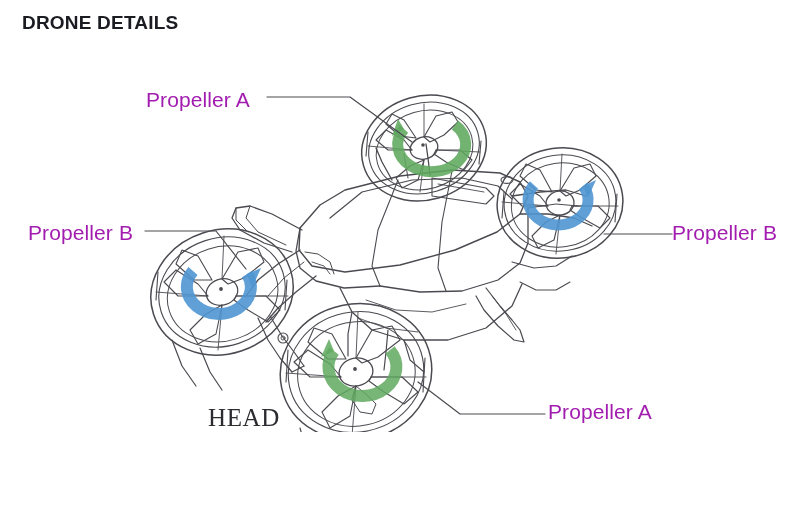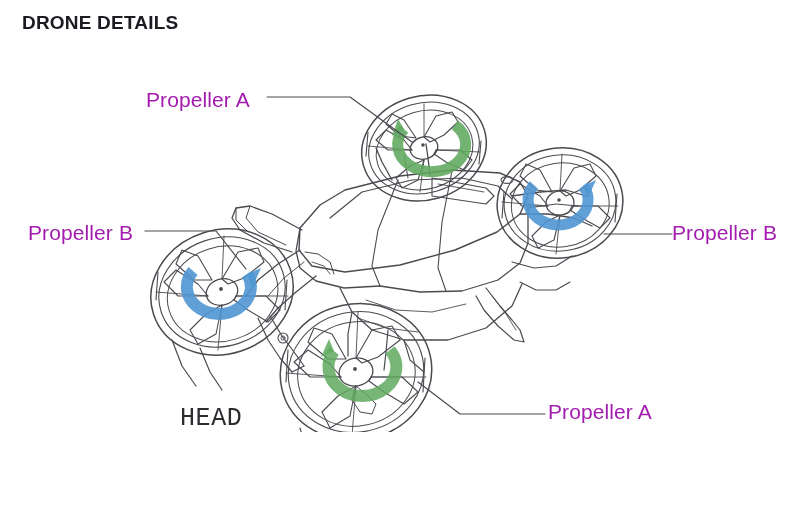--- a/index.html
+++ b/index.html
@@ -44,23 +44,23 @@
     color: #a21caf;
     white-space: nowrap;
     letter-spacing: 0.1px;
   }
   #label-prop-a-top   { left: 146px; top:  88px; }
   #label-prop-b-left  { left:  28px; top: 221px; }
   #label-prop-b-right { left: 672px; top: 221px; }
   #label-prop-a-bot   { left: 548px; top: 400px; }
   #label-head {
     position: absolute;
-    left: 180px;
+    left: 208px;
     top: 404px;
-    font-family: Liberation Mono, monospace;
+    font-family: Liberation Serif, serif;
     font-size: 25px;
     color: #2b2b30;
     letter-spacing: 0.6px;
     white-space: nowrap;
   }
 </style>
 </head>
 <body>
 
 <div id="page">

